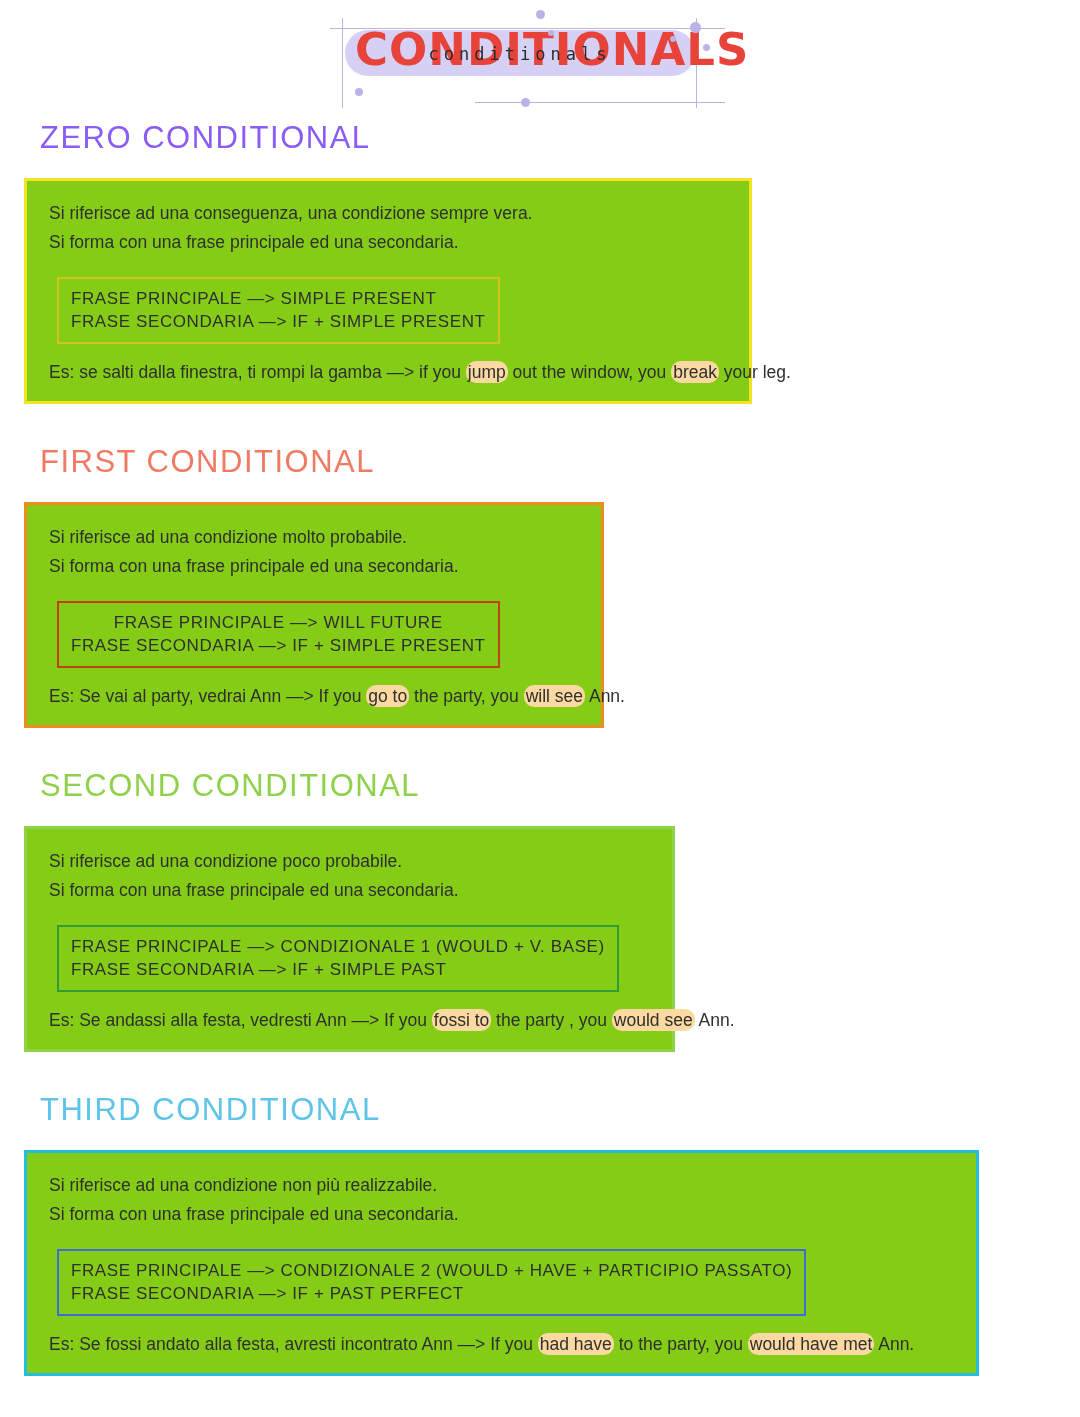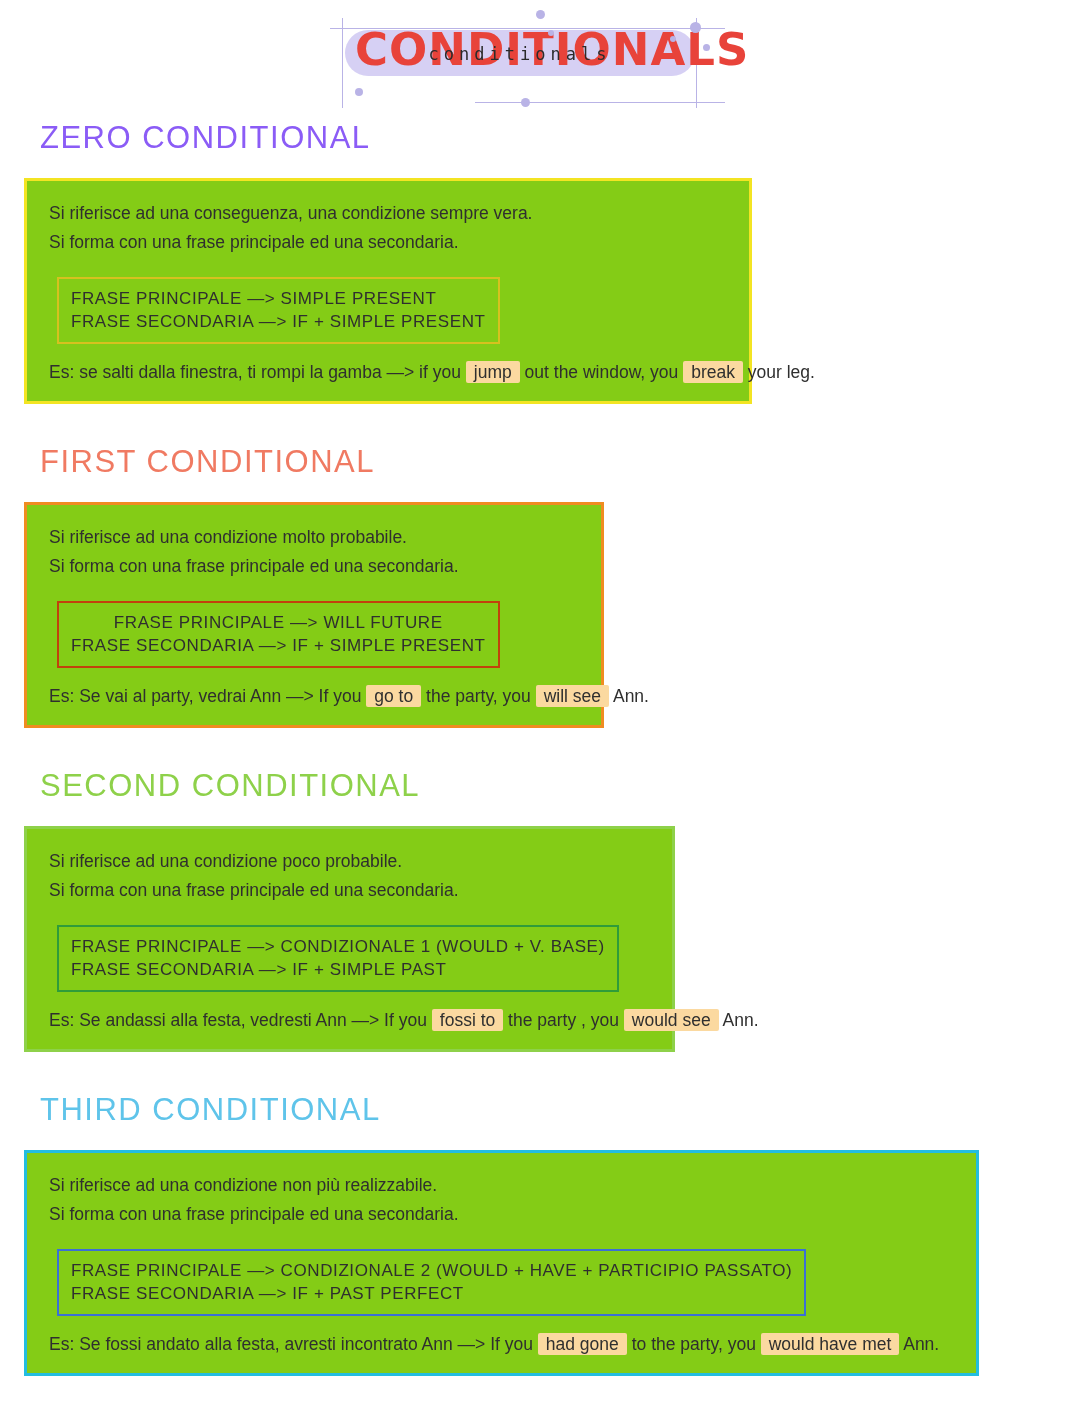--- a/index.html
+++ b/index.html
@@ -133,22 +133,22 @@
 
   .example {
     font-family: "Liberation Sans", sans-serif;
     font-size: 17.5px;
     color: #2f2f2f;
     white-space: nowrap;
     margin-top: 4px;
   }
   .hl {
     background: #fbd9a0;
-    padding: 1px 8px;
-    border-radius: 2px;
+    padding: 1px 2px;
+    border-radius: 10px;
   }
   .gap-b { height: 40px; }
 </style>
 </head>
 <body>
 
 <div class="title-area">
   <div class="title-cross">
     <div class="h1"></div>
       <div class="h2"></div>
@@ -222,16 +222,16 @@
 <div class="section">
   <h2 class="section-title t-third">THIRD CONDITIONAL</h2>
   <div class="box third">
     <div class="line">Si riferisce ad una condizione non più realizzabile.</div>
     <div class="line">Si forma con una frase principale ed una secondaria.</div>
     <div class="inner-box third">
       <div class="inner-line">FRASE PRINCIPALE —&gt; CONDIZIONALE 2 (WOULD + HAVE + PARTICIPIO PASSATO)</div>
       <div class="inner-line">FRASE SECONDARIA —&gt; IF + PAST PERFECT</div>
     </div>
     <div class="example">
-      <span>Es: Se fossi andato alla festa, avresti incontrato Ann —&gt; If you </span><span class="hl">had gone</span><span> to the party,  you </span><span class="hl">would have met</span><span> Ann.</span>
+      <span>Es: Se fossi andato alla festa, avresti incontrato Ann —&gt; If you </span><span class="hl">had have</span><span> to the party,  you </span><span class="hl">would have met</span><span> Ann.</span>
     </div>
   </div>
 </div>
 
 </body></html>

